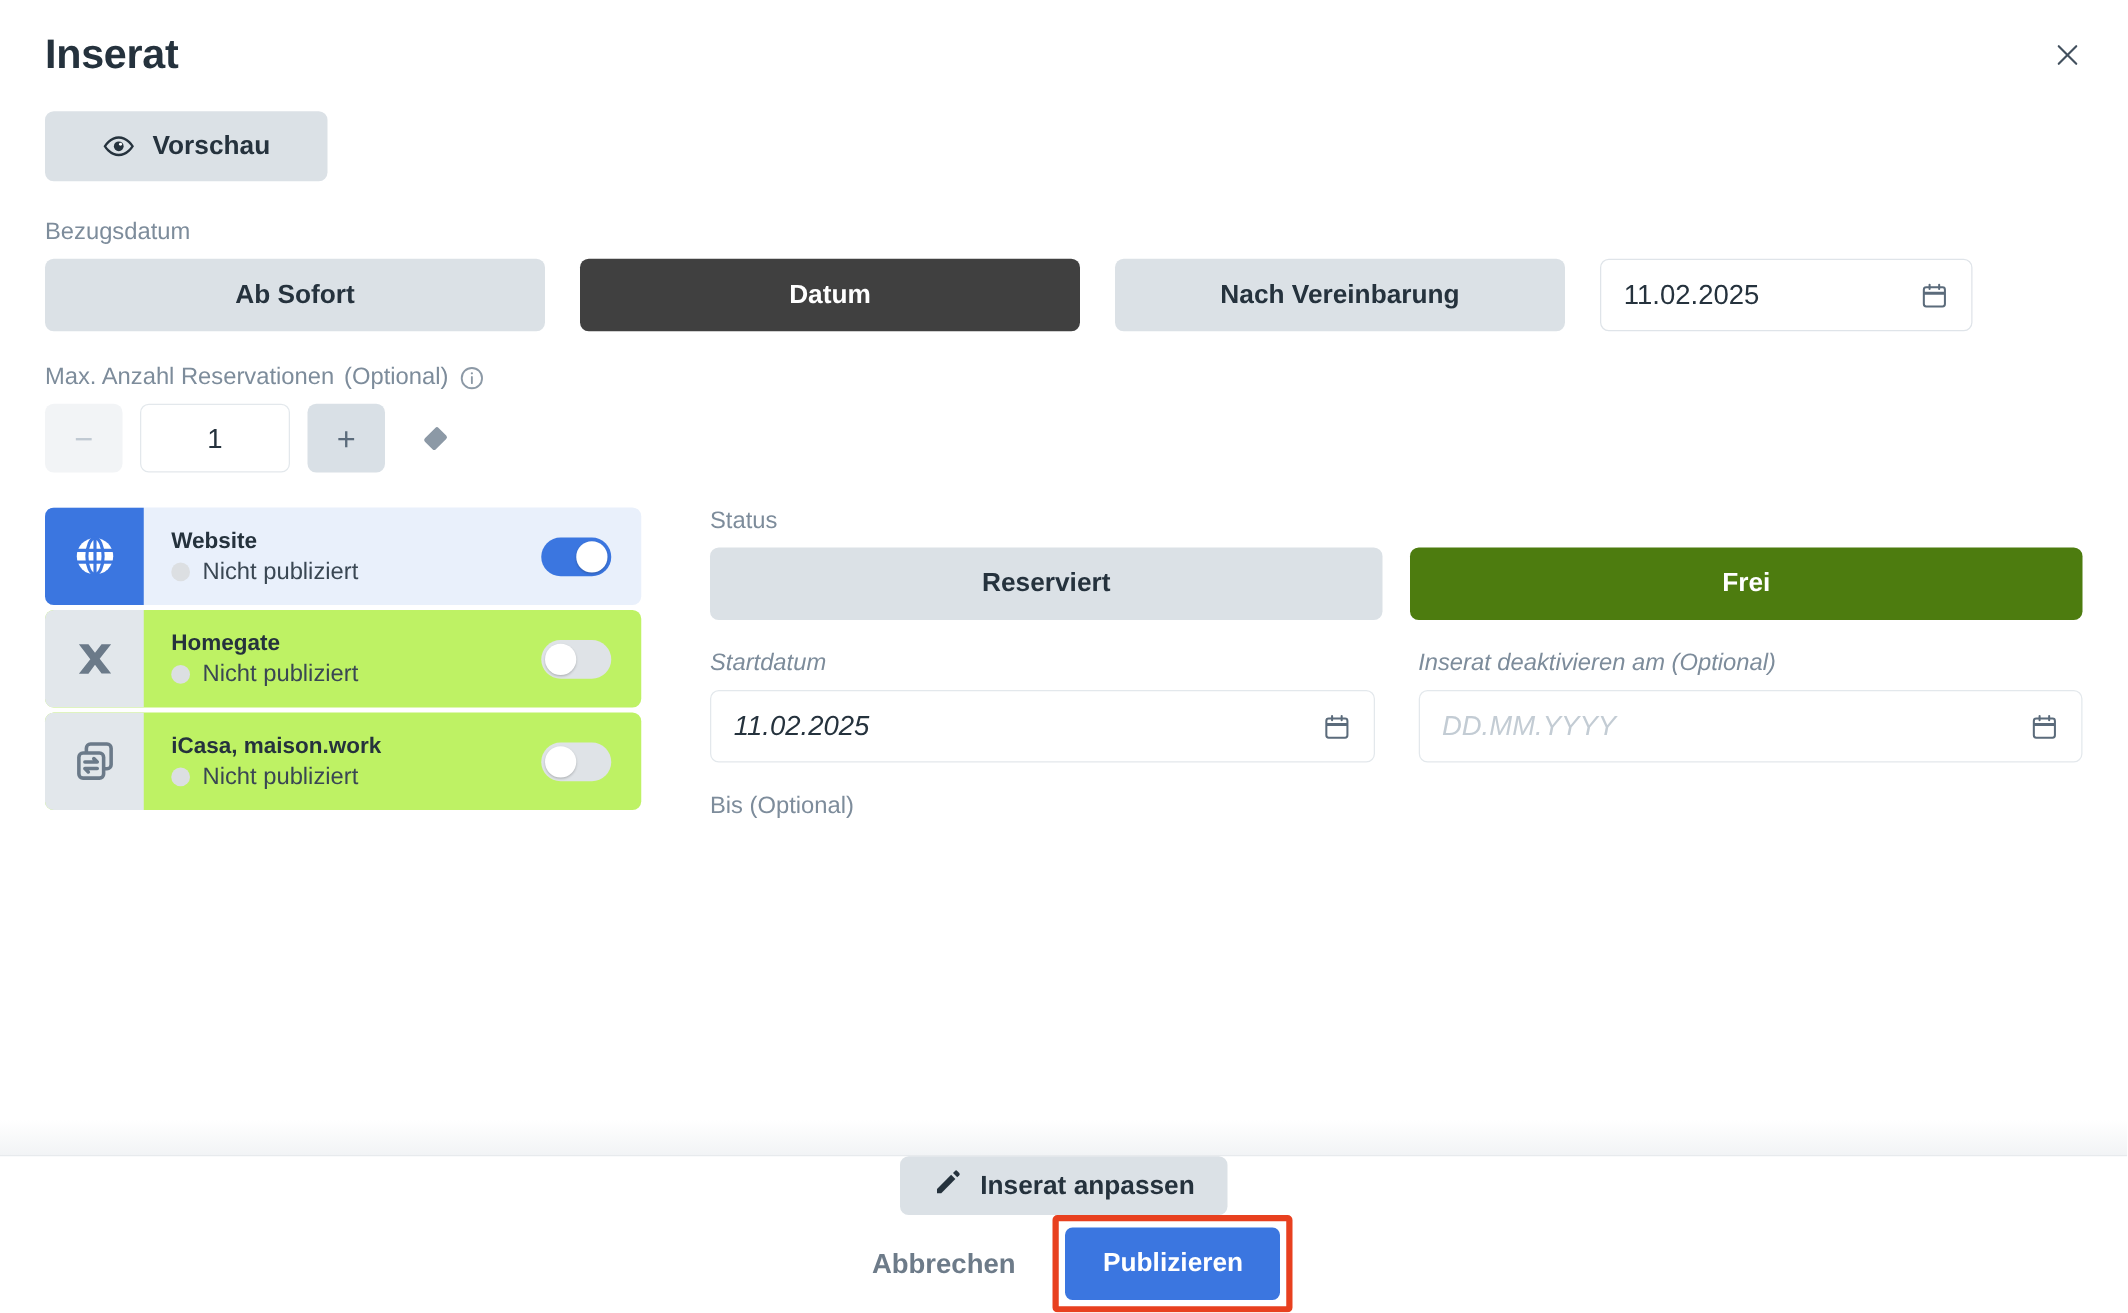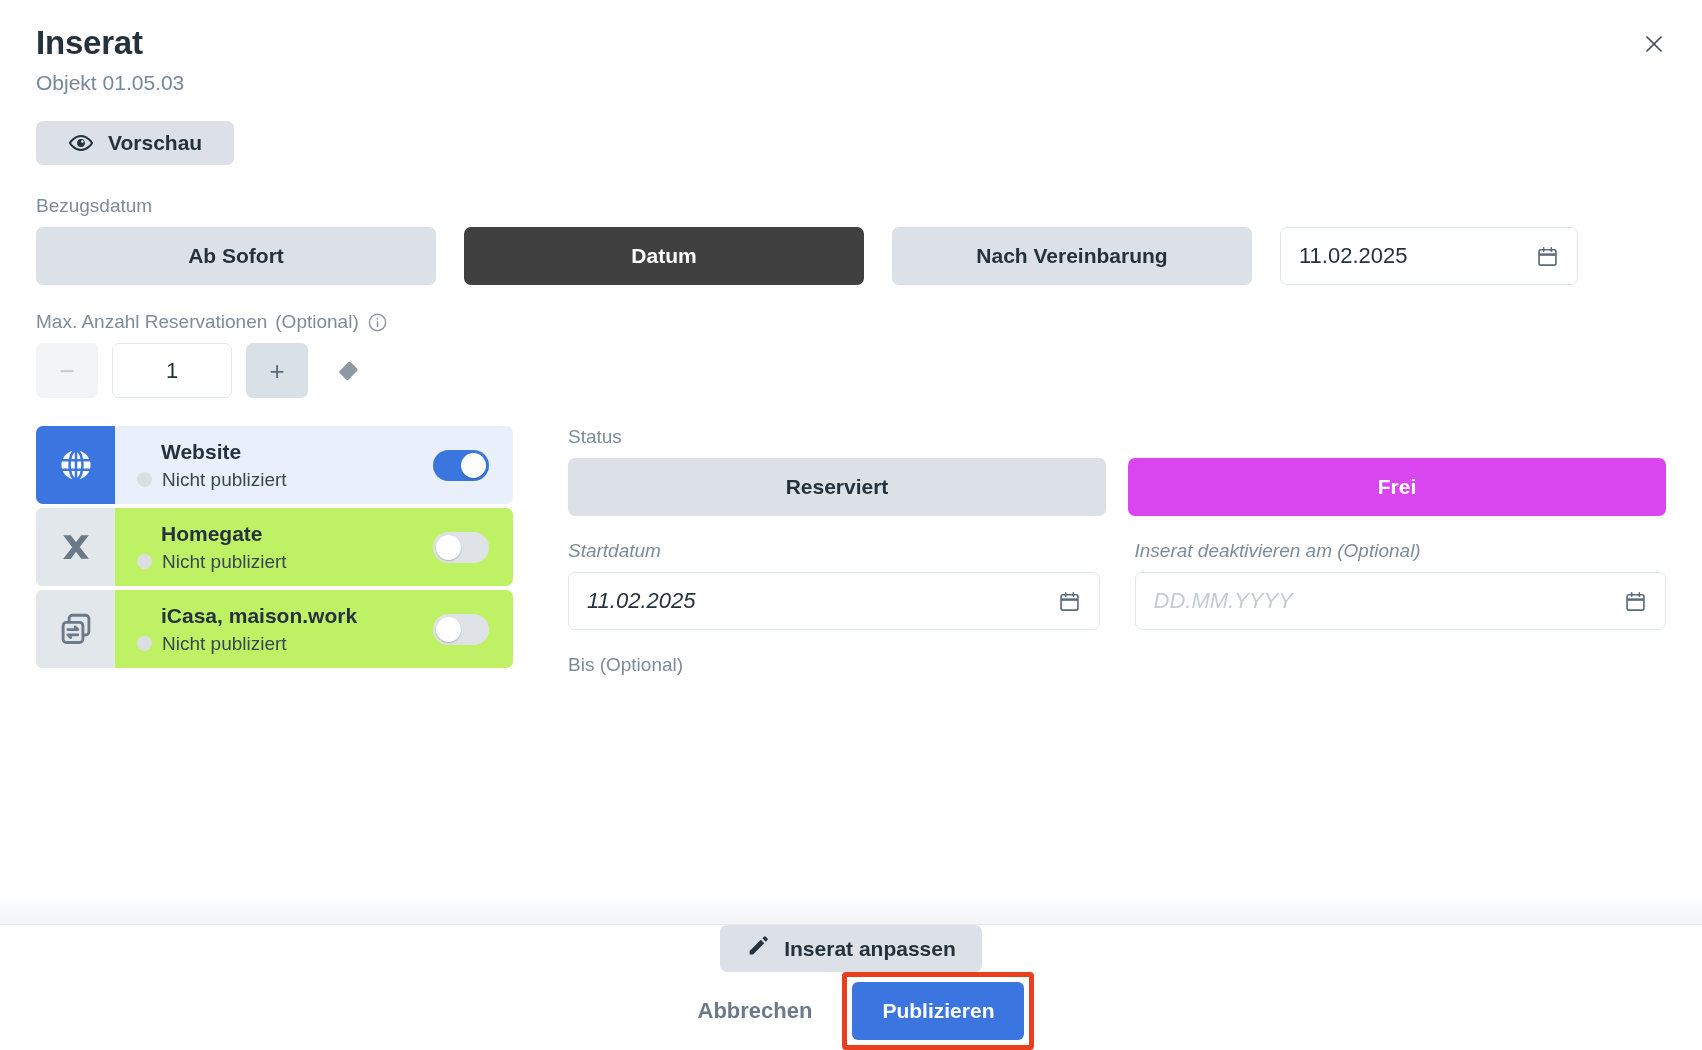--- a/index.html
+++ b/index.html
@@ -53,22 +53,22 @@
 
   
   .preview-row { padding: 26px 36px 0 36px; }
   .btn-preview {
     display: inline-flex;
     align-items: center;
     gap: 14px;
     background: #dbe1e6;
     border: none;
     border-radius: 7px;
-    height: 44px;
-    padding: 0 32px;
+    height: 56px;
+    padding: 0 46px;
     font-size: 21px;
     font-weight: 600;
     color: #25323d;
     cursor: pointer;
     font-family: "Liberation Sans", sans-serif;
   }
   .btn-preview svg { display:block; }
 
   
   .field-label {
@@ -189,25 +189,24 @@
   }
   .portal-row.selected .portal-icon { background: #3b76e0; color: #ffffff; }
   .portal-body {
     flex: 1;
     display: flex;
     flex-direction: column;
     justify-content: center;
     padding-left: 22px;
   }
   .portal-name {
-    font-size: 21px;
+    font-size: 18px;
     font-weight: 700;
     color: #25323d;
     line-height: 1.15;
-    margin-left: 24px;
   }
   .portal-status {
     display: flex;
     align-items: center;
     gap: 10px;
     margin-top: 4px;
     font-size: 19px;
     color: #3a4753;
   }
   .dot {
@@ -248,21 +247,21 @@
     height: 58px;
     border: none;
     border-radius: 7px;
     font-size: 21px;
     font-weight: 700;
     background: #dbe1e6;
     color: #25323d;
     cursor: pointer;
     font-family: "Liberation Sans", sans-serif;
   }
-  .status-btn.active { background: #d946ef; color: #fff; }
+  .status-btn.active { background: #4d7c0f; color: #fff; }
 
   .dates-grid {
     display: flex;
     gap: 35px;
     margin-top: 24px;
     font-style: italic;
   }
   .date-field { flex: 1; }
   .input-box {
     height: 58px;
@@ -356,21 +355,20 @@
     font-family: "Liberation Sans", sans-serif;
   }
 </style>
 </head>
 <body>
 
 <div class="dialog">
 
   <div class="header">
     <h1 class="title">Inserat</h1>
-    <div class="subtitle">Objekt 01.05.03</div>
     <button class="close-btn" aria-label="close">
       <svg width="26" height="26" viewBox="0 0 24 24" fill="none" stroke="currentColor" stroke-width="1.7" stroke-linecap="round">
         <line x1="5" y1="5" x2="19" y2="19"></line>
           <line x1="19" y1="5" x2="5" y2="19"></line>
       </svg>
     </button>
   </div>
 
   <div class="preview-row">
     <button class="btn-preview">

